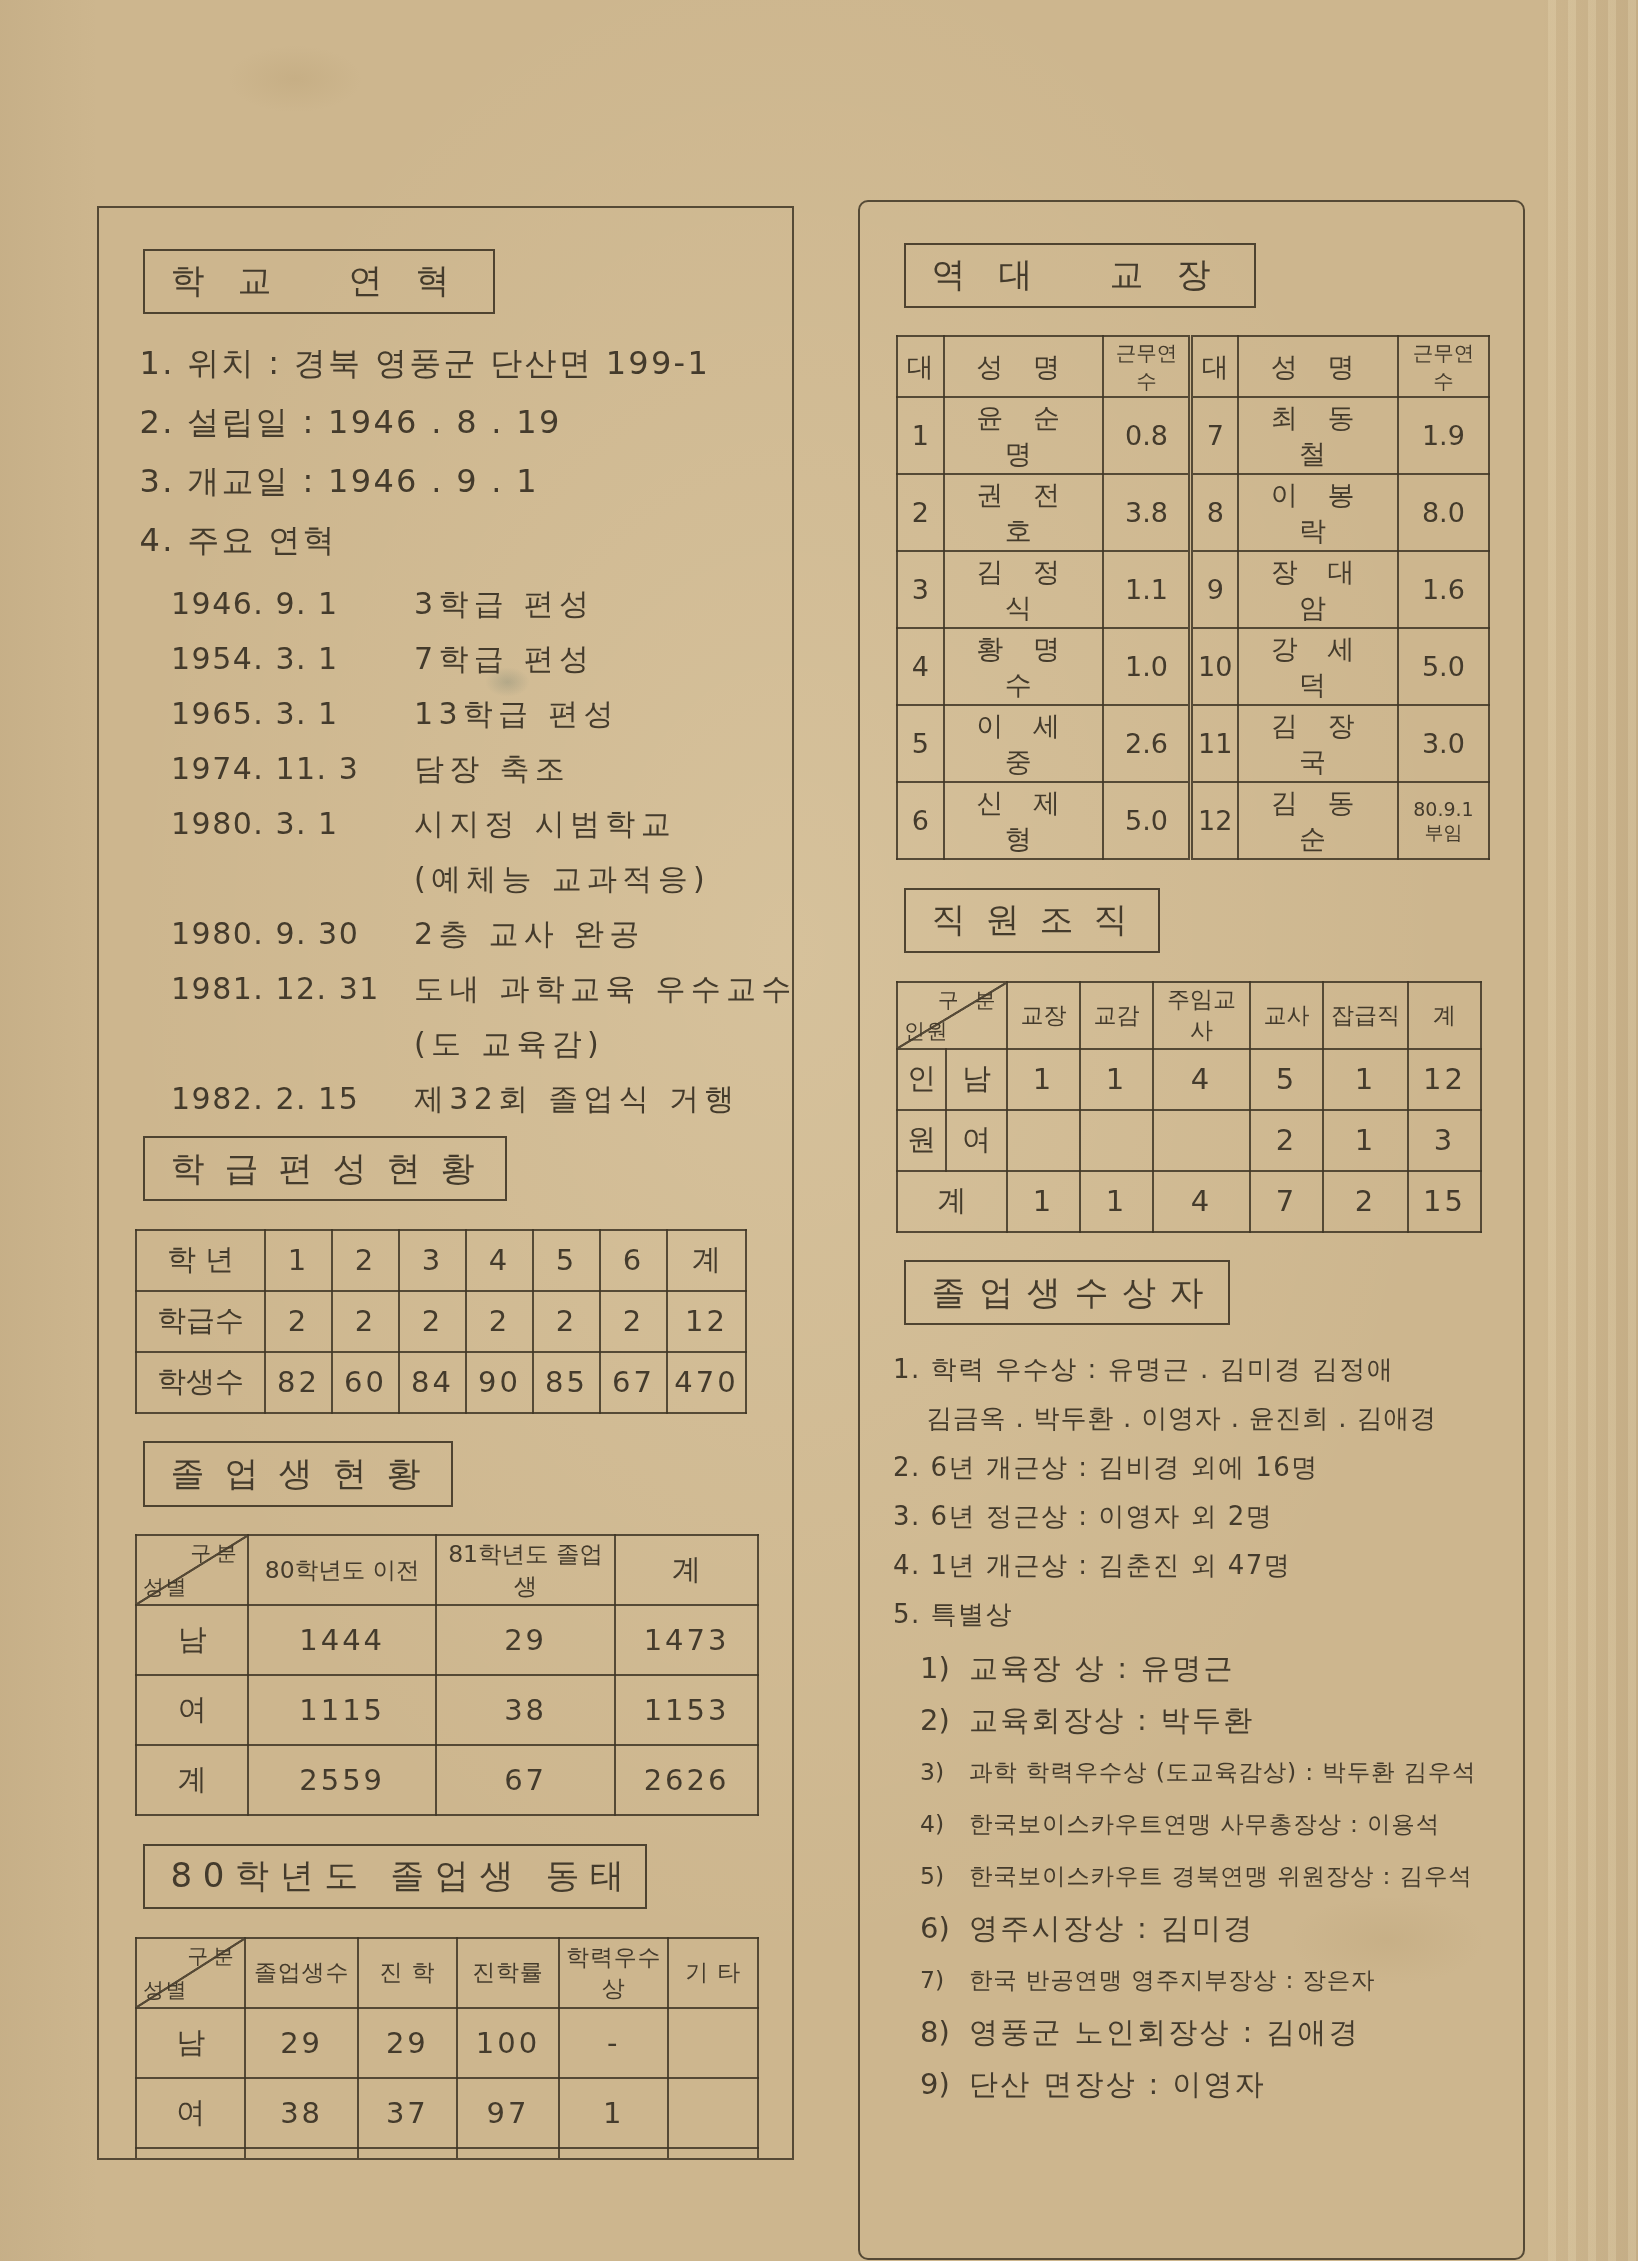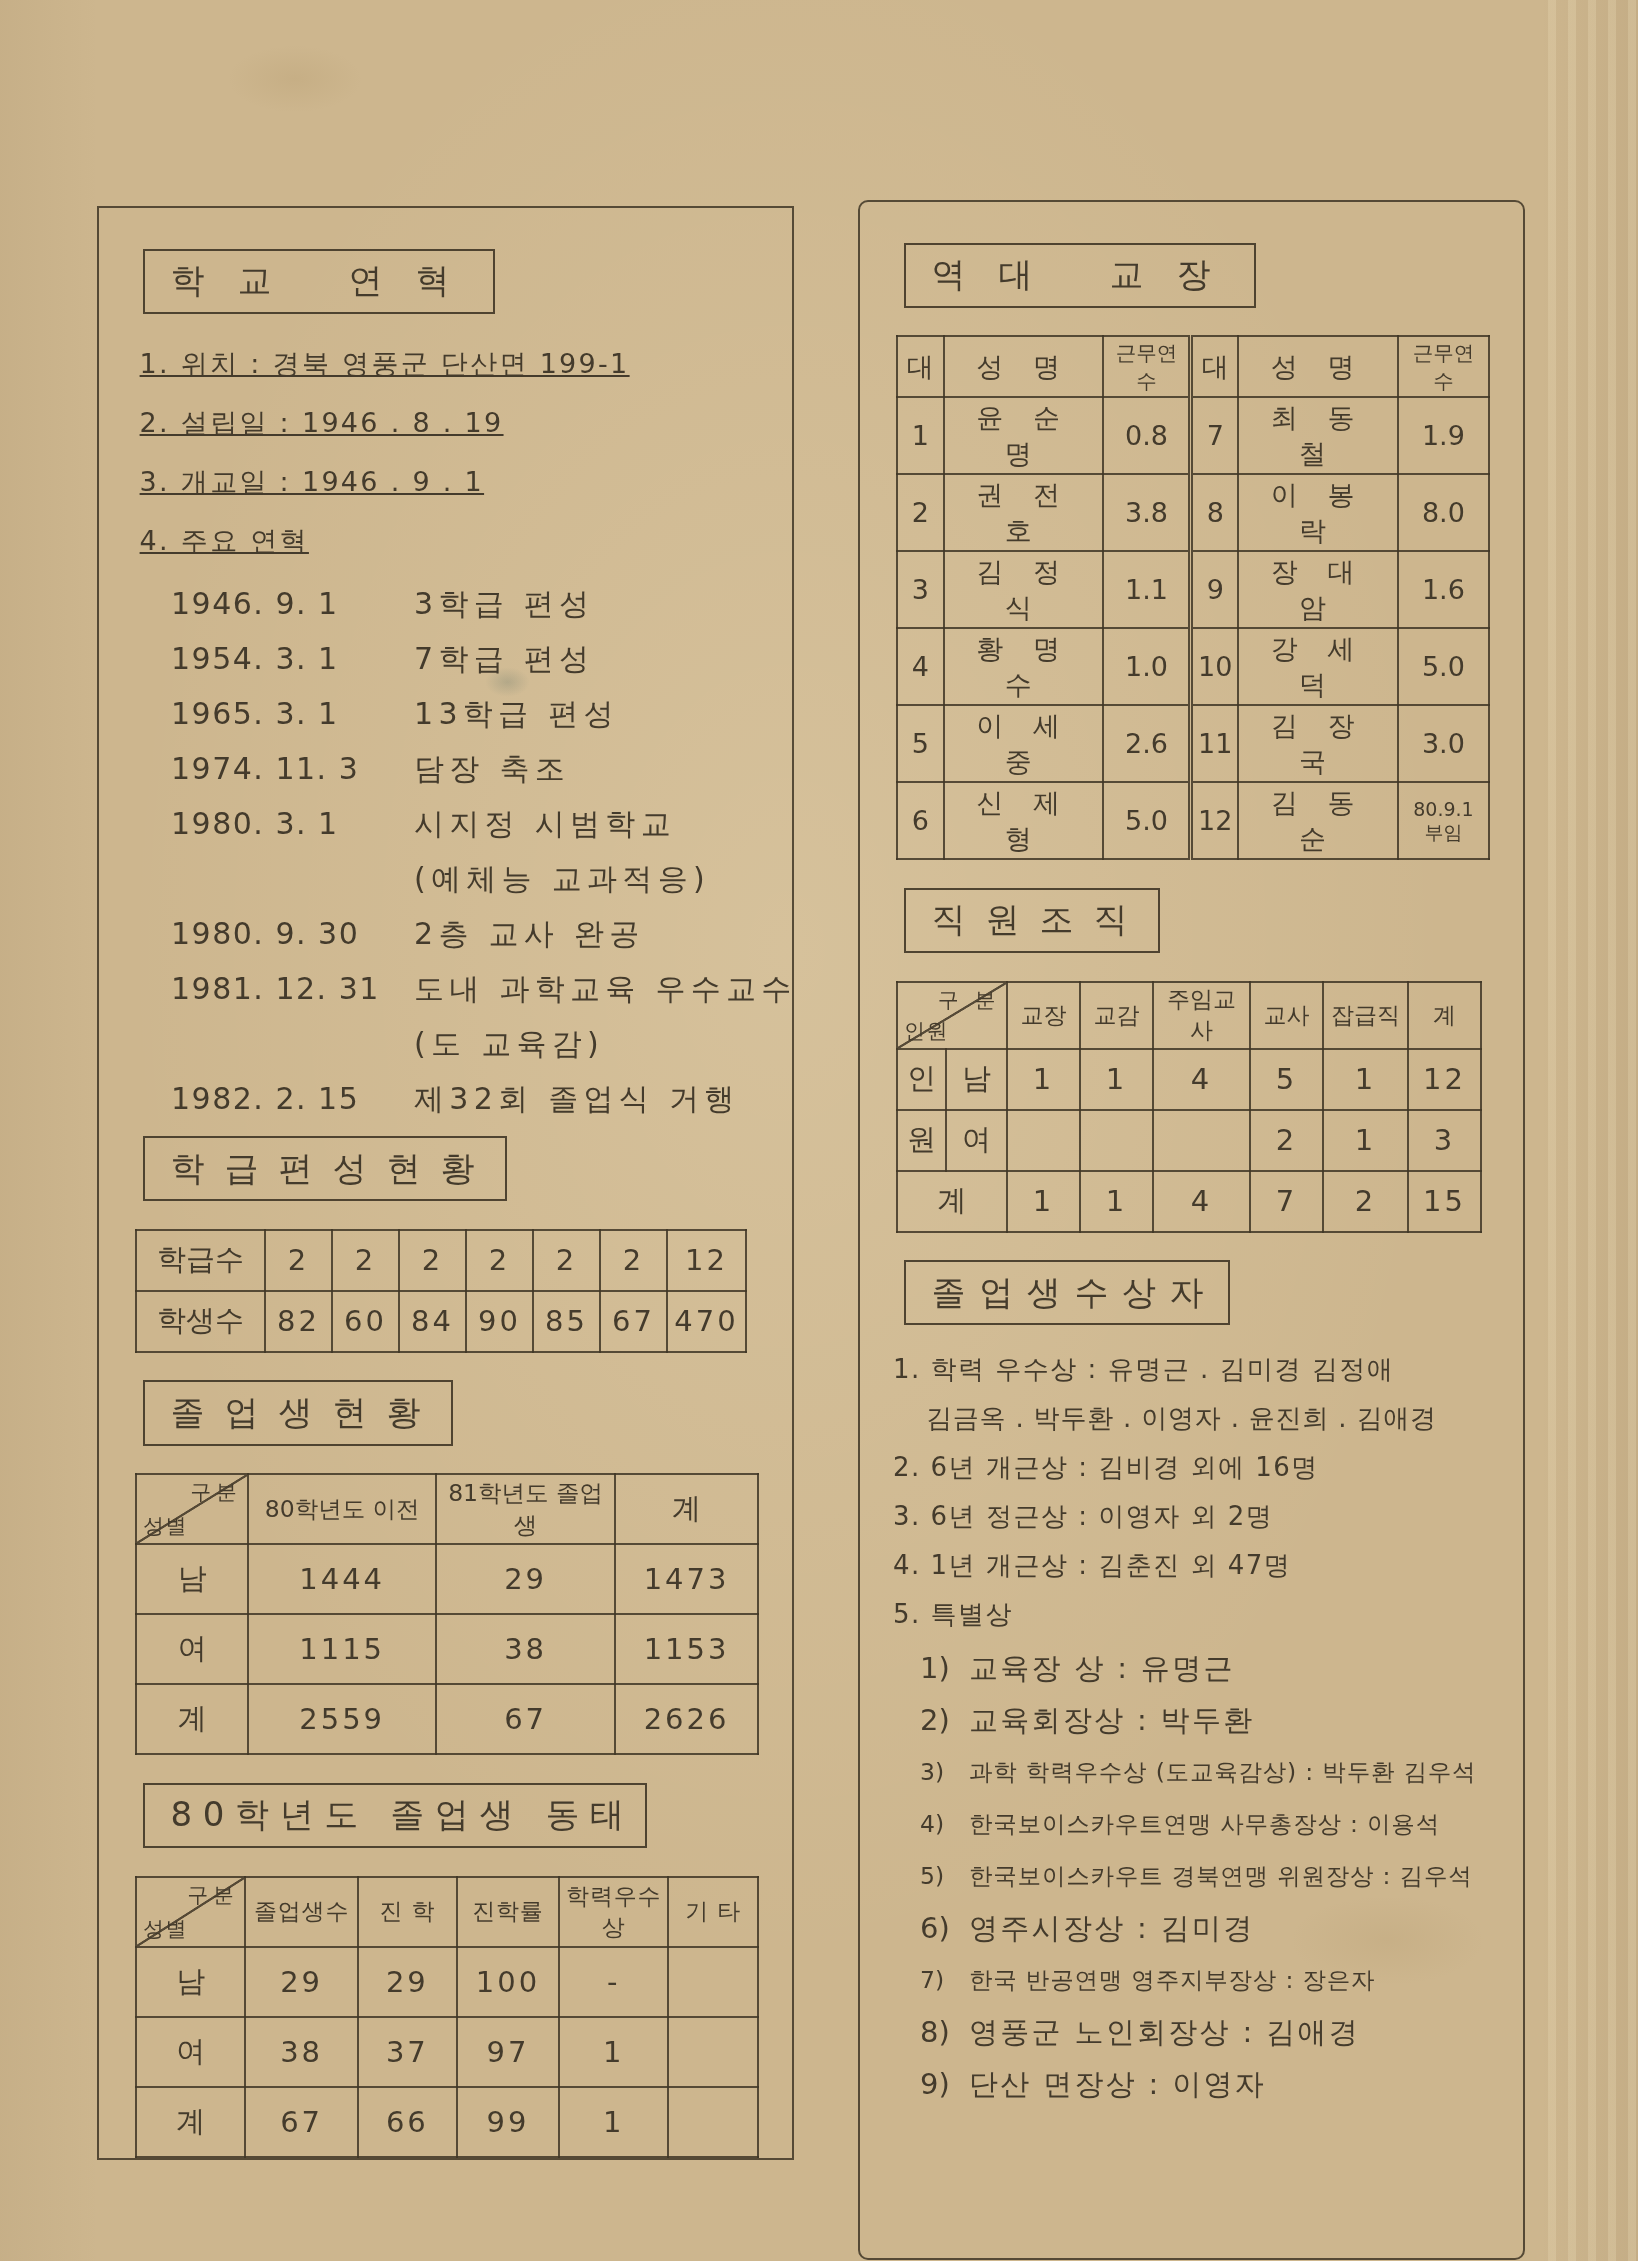--- a/index.html
+++ b/index.html
@@ -31,21 +31,21 @@
   #left-panel{left:97px;top:206px;width:697px;height:1954px;}
   #right-panel{left:858px;top:200px;width:667px;height:2060px;border-radius:10px;}
 
   .title-box{
     display:inline-block;border:2.3px solid rgba(64,54,38,.9);
     padding:7.6px 10.6px 7.6px 26px;font-size:34px;letter-spacing:20px;
     margin:4.5px 0 20px 10.6px;white-space:nowrap;
   }
   .title-box.wide{letter-spacing:33px;}
 
-  .info-line{font-size:27px;line-height:59px;letter-spacing:2.3px;white-space:nowrap;padding-left:7.6px;text-decoration:underline;}
+  .info-line{font-size:32px;line-height:59px;letter-spacing:2.3px;white-space:nowrap;padding-left:7.6px;}
 
   .hist{margin:6px 0 6px 0;}
   .hist-row{display:flex;font-size:30px;line-height:55px;padding-left:39px;white-space:nowrap;}
   .hist-date{width:243px;flex:none;letter-spacing:1.5px;}
   .hist-desc{letter-spacing:5.3px;}
 
   table.tbl{border-collapse:collapse;margin:7.6px 0 23px 3px;table-layout:fixed;}
   .tbl th,.tbl td{
     border:2.3px solid rgba(64,54,38,.85);
     text-align:center;font-weight:normal;font-size:29px;
@@ -150,20 +150,30 @@
         <col style="width:129px">
         <col style="width:67px">
         <col style="width:67px">
         <col style="width:67px">
         <col style="width:67px">
         <col style="width:67px">
         <col style="width:67px">
         <col style="width:79px">
       </colgroup>
     <tbody>
+        <tr>
+      <th>학 년</th>
+      <th class="num">1</th>
+      <th class="num">2</th>
+      <th class="num">3</th>
+      <th class="num">4</th>
+      <th class="num">5</th>
+      <th class="num">6</th>
+      <th>계</th>
+    </tr>
     <tr>
       <th>학급수</th>
       <td class="num">2</td>
       <td class="num">2</td>
       <td class="num">2</td>
       <td class="num">2</td>
       <td class="num">2</td>
       <td class="num">2</td>
       <td class="num">12</td>
     </tr>

